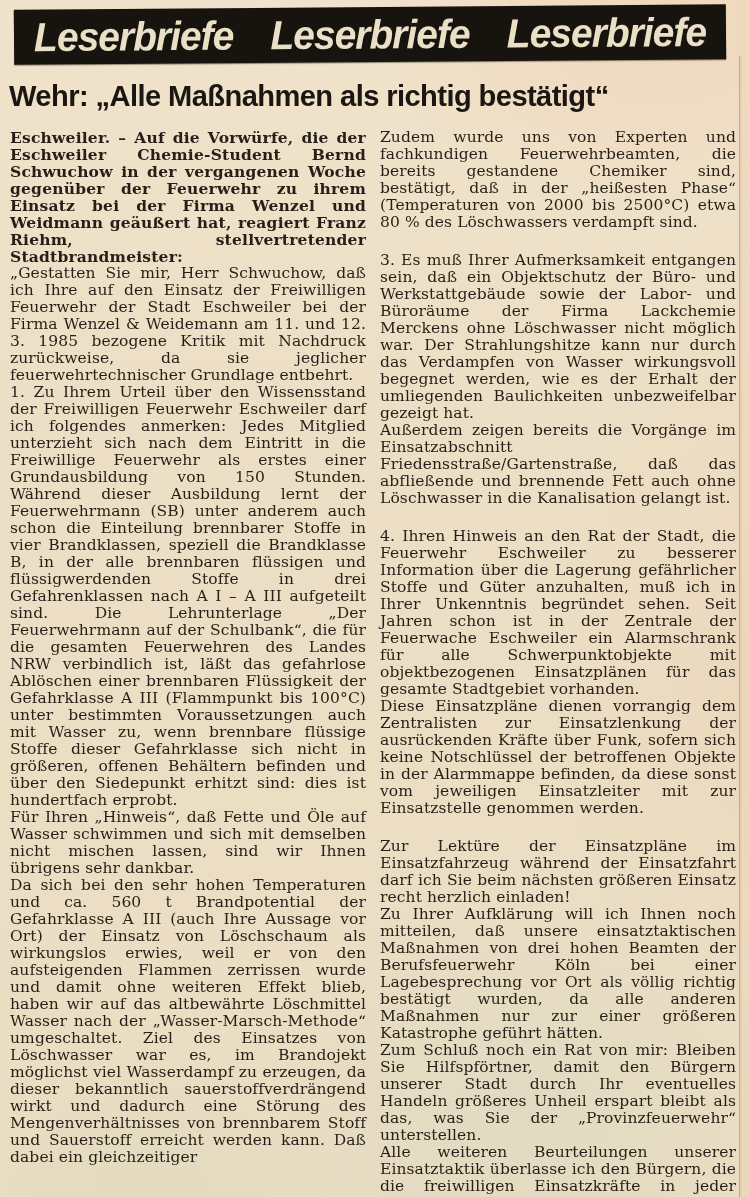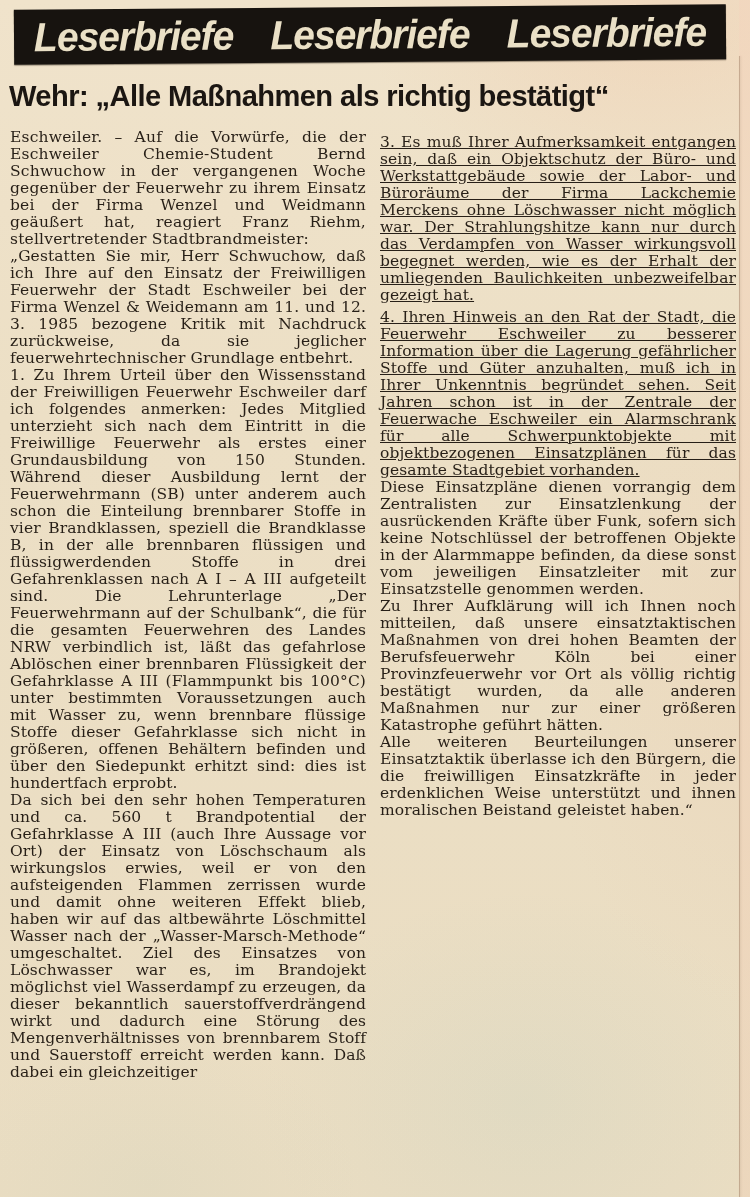--- a/index.html
+++ b/index.html
@@ -50,22 +50,22 @@
     display:flex; gap:14px; z-index:2;
   }
   .col{
     width:356px; box-sizing:border-box;
     font-size:15.5px; line-height:17px;
     text-align:justify; text-justify:inter-word;
     letter-spacing:0.1px;
     hyphens:auto; -webkit-hyphens:auto;
   }
   .col p{margin:0; padding:0;}
-  .col p.gap{margin-top:5px;text-decoration:underline;}
-  .lead{font-weight:normal; letter-spacing:0.2px;}
+  .col p.gap{margin-top:21px;}
+  .lead{font-weight:bold; letter-spacing:0.2px;}
 </style>
 </head>
 <body>
 
 <div class="page">
 
   <div class="edge-strip"></div>
   <div class="edge-line"></div>
 
   <div class="banner" style="background:#17130f; color:#eae0c6;">
@@ -74,24 +74,29 @@
     <span class="word">Leserbriefe</span>
   </div>
 
   <h1 class="headline" style="margin:0; color:#1b1612;">Wehr: „Alle Maßnahmen als richtig bestätigt“</h1>
 
   <div class="columns" style="color:#271f17;">
     <div class="col">
       <p class="lead">Eschweiler. – Auf die Vorwürfe, die der Eschweiler Chemie-Student Bernd Schwuchow in der vergangenen Woche gegenüber der Feuerwehr zu ihrem Einsatz bei der Firma Wenzel und Weidmann geäußert hat, reagiert Franz Riehm, stellvertretender Stadtbrandmeister:</p>
       <p>„Gestatten Sie mir, Herr Schwuchow, daß ich Ihre auf den Einsatz der Freiwilligen Feuerwehr der Stadt Eschweiler bei der Firma Wenzel &amp; Weidemann am 11. und 12. 3. 1985 bezogene Kritik mit Nachdruck zurückweise, da sie jeglicher feuerwehrtechnischer Grundlage entbehrt.</p>
       <p>1. Zu Ihrem Urteil über den Wissensstand der Freiwilligen Feuerwehr Eschweiler darf ich folgendes anmerken: Jedes Mitglied unterzieht sich nach dem Eintritt in die Freiwillige Feuerwehr als erstes einer Grundausbildung von 150 Stunden. Während dieser Ausbildung lernt der Feuerwehrmann (SB) unter anderem auch schon die Einteilung brennbarer Stoffe in vier Brandklassen, speziell die Brandklasse B, in der alle brennbaren flüssigen und flüssigwerdenden Stoffe in drei Gefahrenklassen nach A I – A III aufgeteilt sind. Die Lehrunterlage „Der Feuerwehrmann auf der Schulbank“, die für die gesamten Feuerwehren des Landes NRW verbindlich ist, läßt das gefahrlose Ablöschen einer brennbaren Flüssigkeit der Gefahrklasse A III (Flammpunkt bis 100°C) unter bestimmten Voraussetzungen auch mit Wasser zu, wenn brennbare flüssige Stoffe dieser Gefahrklasse sich nicht in größeren, offenen Behältern befinden und über den Siedepunkt erhitzt sind: dies ist hundertfach erprobt.</p>
+      <p>Für Ihren „Hinweis“, daß Fette und Öle auf Wasser schwimmen und sich mit demselben nicht mischen lassen, sind wir Ihnen übrigens sehr dankbar.</p>
       <p>Da sich bei den sehr hohen Temperaturen und ca. 560 t Brandpotential der Gefahrklasse A III (auch Ihre Aussage vor Ort) der Einsatz von Löschschaum als wirkungslos erwies, weil er von den aufsteigenden Flammen zerrissen wurde und damit ohne weiteren Effekt blieb, haben wir auf das altbewährte Löschmittel Wasser nach der „Wasser-Marsch-Methode“ umgeschaltet. Ziel des Einsatzes von Löschwasser war es, im Brandojekt möglichst viel Wasserdampf zu erzeugen, da dieser bekanntlich sauerstoffverdrängend wirkt und dadurch eine Störung des Mengenverhältnisses von brennbarem Stoff und Sauerstoff erreicht werden kann. Daß dabei ein gleichzeitiger</p>
     </div>
     <div class="col">
+      <p>Zudem wurde uns von Experten und fachkundigen Feuerwehrbeamten, die bereits gestandene Chemiker sind, bestätigt, daß in der „heißesten Phase“ (Temperaturen von 2000 bis 2500°C) etwa 80 % des Löschwassers verdampft sind.</p>
       <p class="gap">3. Es muß Ihrer Aufmerksamkeit entgangen sein, daß ein Objektschutz der Büro- und Werkstattgebäude sowie der Labor- und Büroräume der Firma Lackchemie Merckens ohne Löschwasser nicht möglich war. Der Strahlungshitze kann nur durch das Verdampfen von Wasser wirkungsvoll begegnet werden, wie es der Erhalt der umliegenden Baulichkeiten unbezweifelbar gezeigt hat.</p>
+      <p>Außerdem zeigen bereits die Vorgänge im Einsatzabschnitt Friedensstraße/Gartenstraße, daß das abfließende und brennende Fett auch ohne Löschwasser in die Kanalisation gelangt ist.</p>
       <p class="gap">4. Ihren Hinweis an den Rat der Stadt, die Feuerwehr Eschweiler zu besserer Information über die Lagerung gefährlicher Stoffe und Güter anzuhalten, muß ich in Ihrer Unkenntnis begründet sehen. Seit Jahren schon ist in der Zentrale der Feuerwache Eschweiler ein Alarmschrank für alle Schwerpunktobjekte mit objektbezogenen Einsatzplänen für das gesamte Stadtgebiet vorhanden.</p>
       <p>Diese Einsatzpläne dienen vorrangig dem Zentralisten zur Einsatzlenkung der ausrückenden Kräfte über Funk, sofern sich keine Notschlüssel der betroffenen Objekte in der Alarmmappe befinden, da diese sonst vom jeweiligen Einsatzleiter mit zur Einsatzstelle genommen werden.</p>
-      <p>Zu Ihrer Aufklärung will ich Ihnen noch mitteilen, daß unsere einsatztaktischen Maßnahmen von drei hohen Beamten der Berufsfeuerwehr Köln bei einer Provinzfeuerwehr vor Ort als völlig richtig bestätigt wurden, da alle anderen Maßnahmen nur zur einer größeren Katastrophe geführt hätten.</p>
+      <p class="gap">Zur Lektüre der Einsatzpläne im Einsatzfahrzeug während der Einsatzfahrt darf ich Sie beim nächsten größeren Einsatz recht herzlich einladen!</p>
+      <p>Zu Ihrer Aufklärung will ich Ihnen noch mitteilen, daß unsere einsatztaktischen Maßnahmen von drei hohen Beamten der Berufsfeuerwehr Köln bei einer Lagebesprechung vor Ort als völlig richtig bestätigt wurden, da alle anderen Maßnahmen nur zur einer größeren Katastrophe geführt hätten.</p>
+      <p>Zum Schluß noch ein Rat von mir: Bleiben Sie Hilfspförtner, damit den Bürgern unserer Stadt durch Ihr eventuelles Handeln größeres Unheil erspart bleibt als das, was Sie der „Provinzfeuerwehr“ unterstellen.</p>
       <p>Alle weiteren Beurteilungen unserer Einsatztaktik überlasse ich den Bürgern, die die freiwilligen Einsatzkräfte in jeder erdenklichen Weise unterstützt und ihnen moralischen Beistand geleistet haben.“</p>
     </div>
   </div>
 
 </div>
 
 </body></html>

